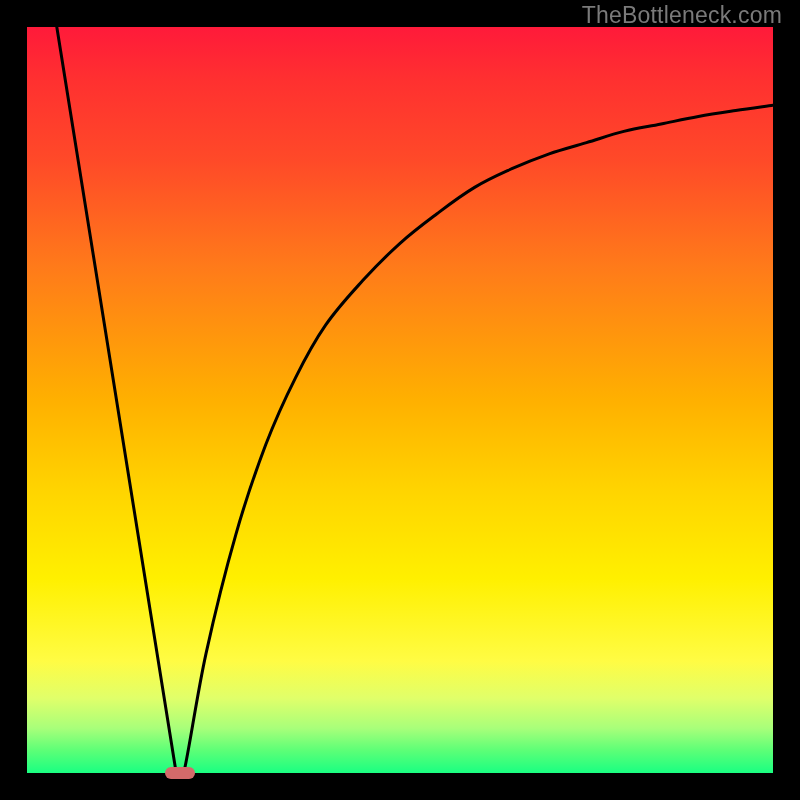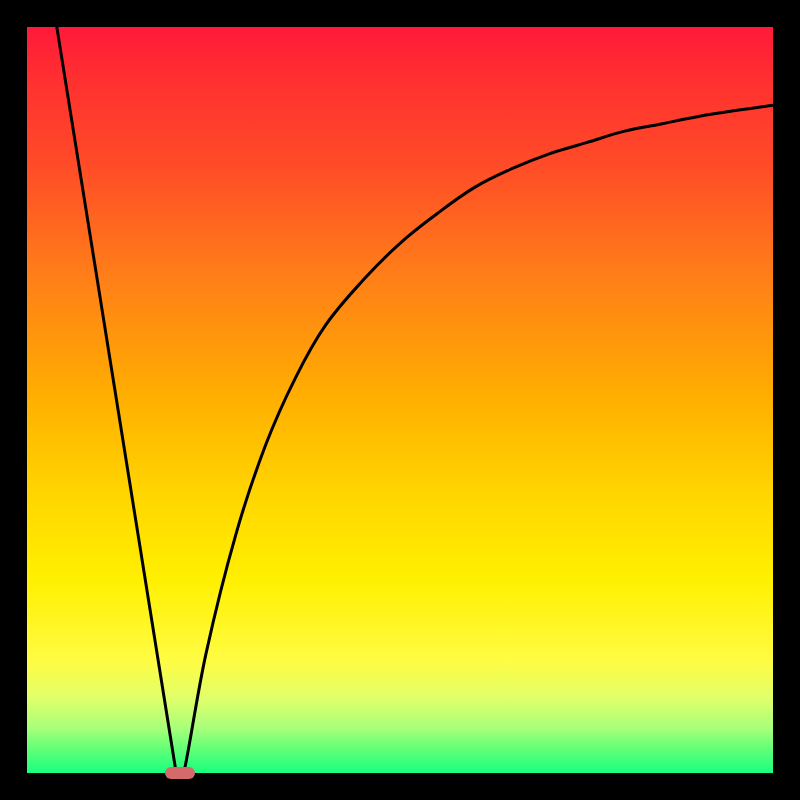--- a/index.html
+++ b/index.html
@@ -63,13 +63,14 @@
 </head>
 <body>
 
 <div class="frame">
   <div class="plot-area">
     <svg class="curve-svg" viewBox="0 0 746 746" preserveAspectRatio="none">
       <path fill="none" stroke="#000" stroke-width="3" stroke-linejoin="round" stroke-linecap="round" id="curve-path" d="M 29.8 0.0 L 149.2 746.0 C 172.0 880.3, 151.3 767.5, 156.7 746.0 C 162.0 724.5, 169.6 669.6, 179.0 626.6 C 188.4 583.7, 198.1 544.9, 208.9 507.3 C 219.6 469.7, 228.0 446.0, 238.7 417.8 C 249.5 389.6, 257.8 372.1, 268.6 350.6 C 279.3 329.1, 286.3 315.9, 298.4 298.4 C 310.5 280.9, 322.3 268.4, 335.7 253.6 C 349.1 238.9, 359.6 228.4, 373.0 216.3 C 386.4 204.3, 396.9 196.6, 410.3 186.5 C 423.7 176.4, 434.2 168.4, 447.6 160.4 C 461.0 152.3, 471.5 147.8, 484.9 141.7 C 498.3 135.7, 508.8 131.5, 522.2 126.8 C 535.6 122.1, 546.1 119.7, 559.5 115.6 C 572.9 111.6, 583.4 107.8, 596.8 104.4 C 610.2 101.1, 620.7 99.7, 634.1 97.0 C 647.5 94.3, 658.0 91.9, 671.4 89.5 C 684.8 87.1, 695.3 85.6, 708.7 83.6 C 722.1 81.5, 739.3 79.3, 746.0 78.3"></path>
     </svg>
     <div class="marker" id="min-marker" style="width: 29.84px; left: 138.01px; bottom: -6px;"></div>
   </div>
+  <div class="watermark">TheBottleneck.com</div>
 </div>
 
 </body></html>

